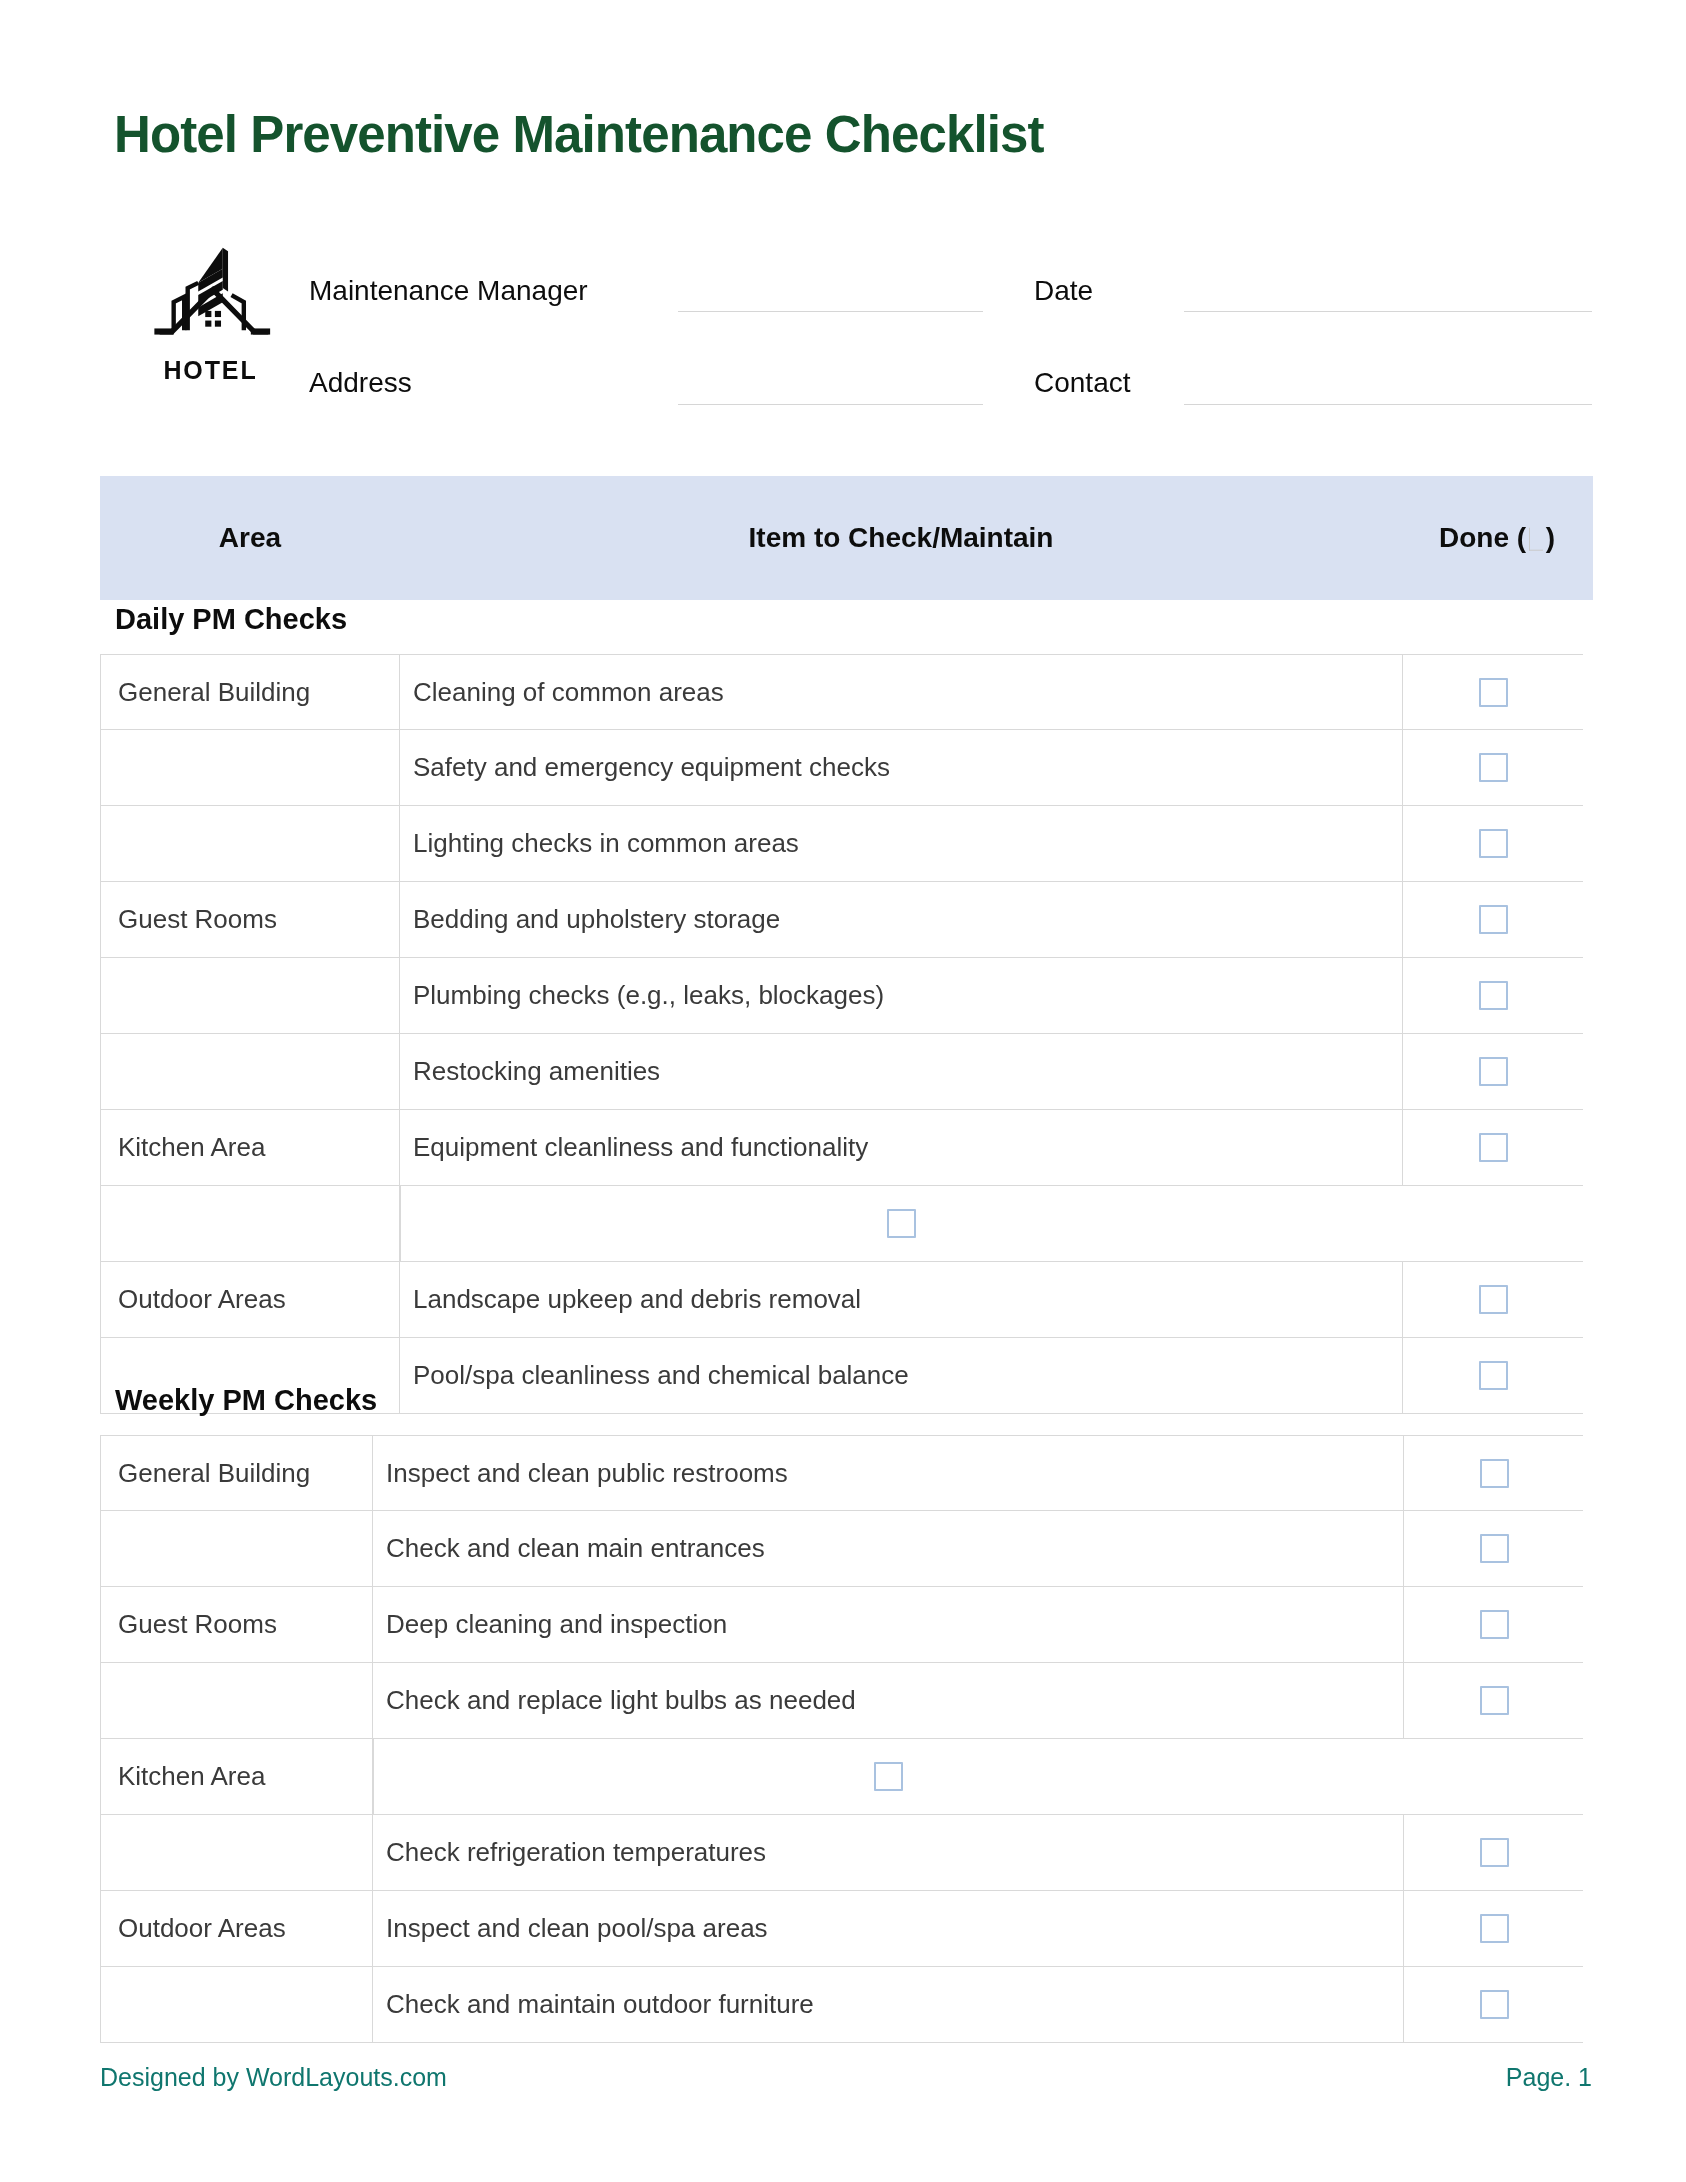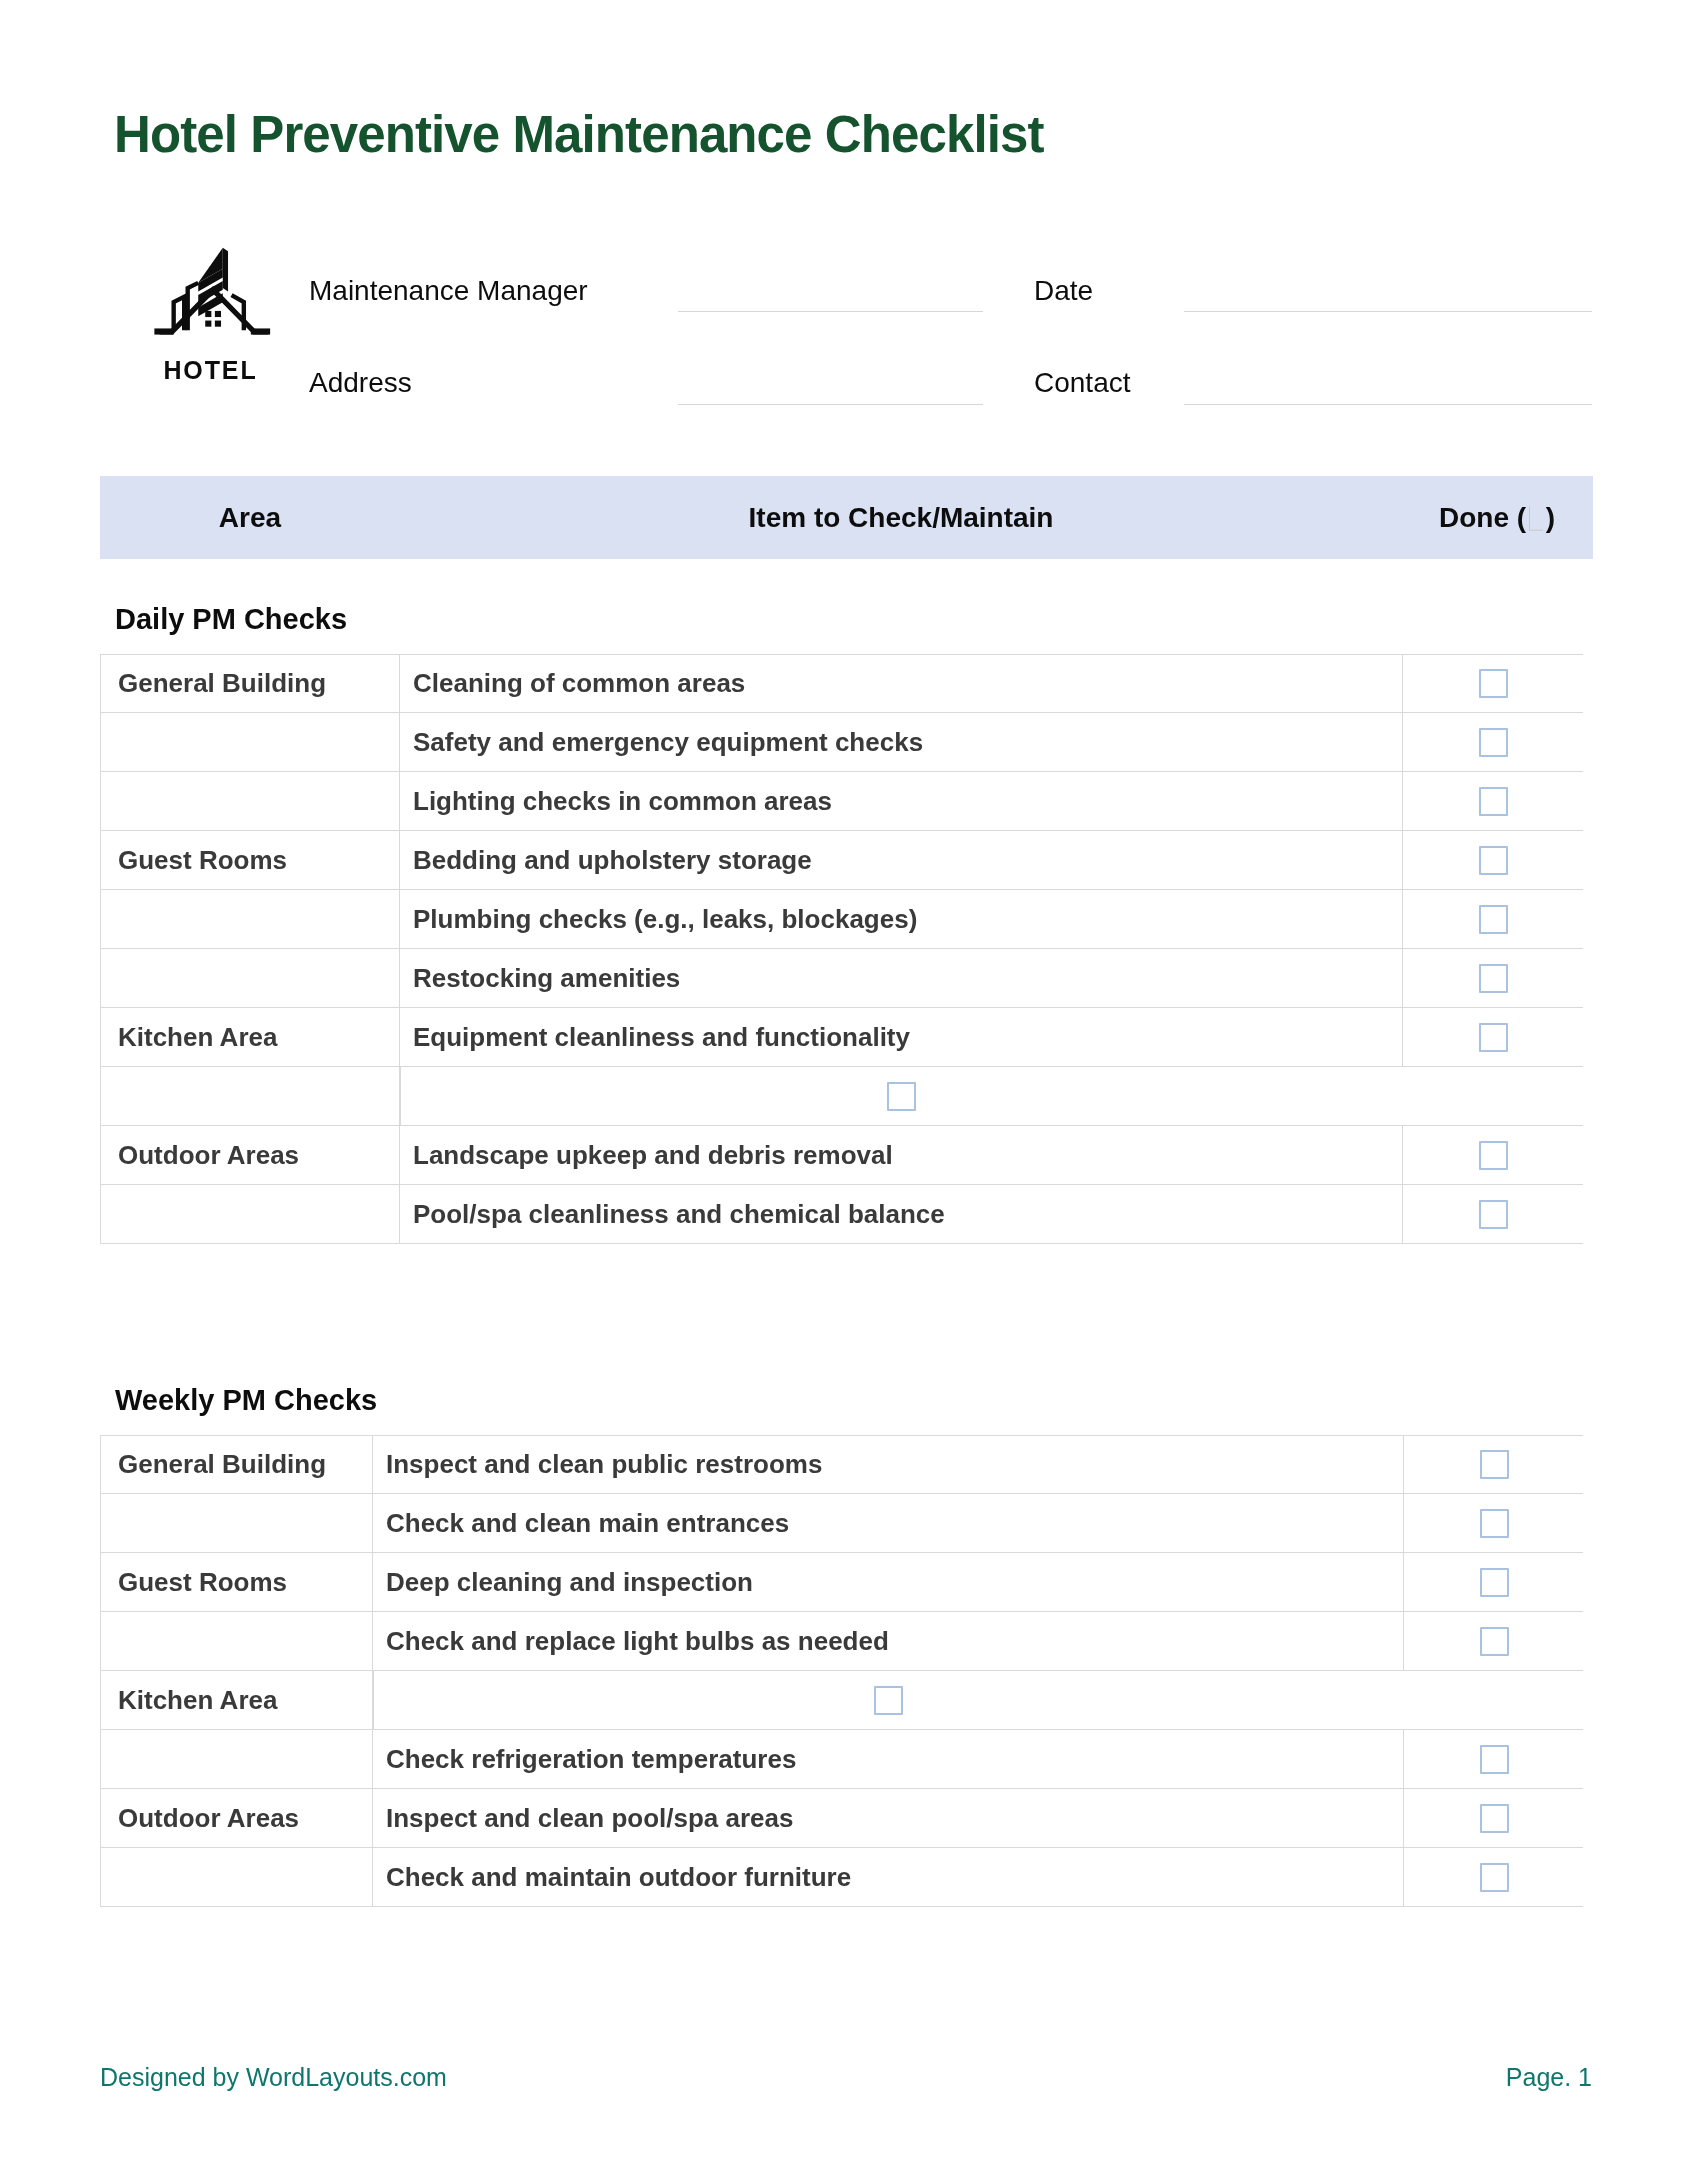--- a/index.html
+++ b/index.html
@@ -40,21 +40,21 @@
   .form-line {
     position: absolute;
     border-bottom: 1.9px solid #d6d6d6;
     height: 0;
   }
 
   
   .table-header {
     position: absolute;
     left: 100px; top: 476px;
-    width: 1493px; height: 83px;
+    width: 1493px; height: 124px;
     background: #d9e1f2;
     display: grid;
     grid-template-columns: 300px 1002px 190px;
     align-items: center;
   }
   .table-header .hcell {
     text-align: center;
     font-size: 28px;
     font-weight: 700;
     color: #0d0d0d;
@@ -79,23 +79,22 @@
   }
   #section-title-0 { top: 603px; }
   #section-title-1 { top: 1384px; }
 
   
   .check-table { position: absolute; left: 100px; width: 1483px; }
   #table-0 { top: 654px; }
   #table-1 { top: 1435px; }
   .row {
     display: grid;
-    height: 59px;
+    height: 76px;
     border-bottom: 0.9px solid #d9d9d9;
-    font-weight: bold;
   }
   .check-table .row:first-child { border-top: 0.9px solid #d9d9d9; }
   #table-0 .row { grid-template-columns: 300px 1002px 181px; }
   #table-1 .row { grid-template-columns: 273px 1030px 181px; }
   .cell {
     display: flex;
     align-items: center;
     font-size: 26px;
     color: #3a3a3a;
     overflow: hidden;

